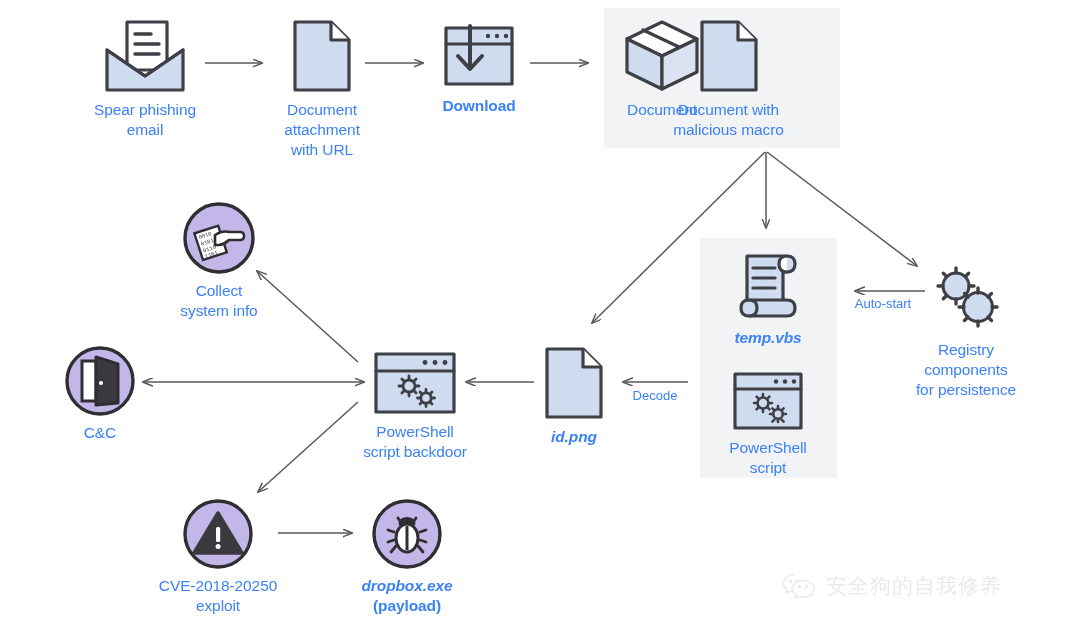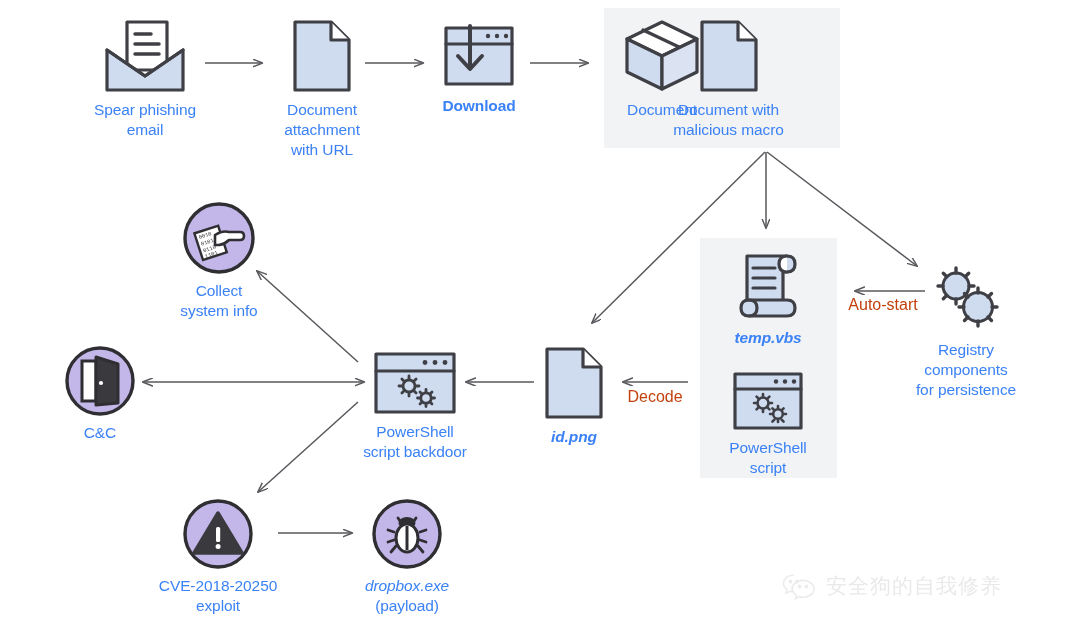--- a/index.html
+++ b/index.html
@@ -40,22 +40,22 @@
     color: #3b82f6;
     white-space: pre-line;
     letter-spacing: -0.1px;
   }
   .node-label.italic {
     font-style: italic;
     font-weight: bold;
   }
   .edge-label {
     position: absolute;
-    font-size: 16px;
-    color: #c2410c;
+    font-size: 13px;
+    color: #3b82f6;
     text-align: center;
     white-space: nowrap;
   }
   svg.arrows {
     position: absolute;
     left: 0;
     top: 0;
     width: 1080px;
     height: 637px;
     pointer-events: none;
@@ -336,21 +336,21 @@
           <path d="M27 20 L31 26 M45 20 L41 26"></path>
           <path d="M17 32 L23 34 M55 32 L49 34"></path>
           <path d="M17 44 L23 42 M55 44 L49 42"></path>
           <path d="M20 54 L25 48 M52 54 L47 48"></path>
         </g>
         <ellipse cx="36" cy="25" rx="8.5" ry="6" fill="#2f2f33"></ellipse>
         <ellipse cx="36" cy="40" rx="11" ry="14" fill="#ffffff" stroke="#2f2f33" stroke-width="3"></ellipse>
         <line x1="36" y1="28" x2="36" y2="52" stroke="#2f2f33" stroke-width="3"></line>
       </svg>
     </span>
-    <div class="node-label italic" style="font-style:italic;"><span style="font-style: italic; font-weight: normal;">dropbox.exe</span><br><span style="font-style: normal; font-weight: normal;">(payload)</span></div>
+    <div class="node-label italic" style="font-style:italic;"><span style="font-style: italic; font-weight: bold;">dropbox.exe</span><br><span style="font-style: normal; font-weight: bold;">(payload)</span></div>
   </div>
 
   <div class="edge-label" style="left:848px; top:296px; width:70px;">Auto-start</div>
   <div class="edge-label" style="left:625px; top:388px; width:60px;">Decode</div>
 
   <div class="watermark" style="left:782px; top:572px;">
     <span style="line-height:0;">
       <svg width="34" height="28" viewBox="0 0 34 28">
         <g fill="none" stroke="#dcdcdc" stroke-width="1.6">
           <path d="M12 3 C5.5 3 1.5 7.2 1.5 11.6 C1.5 14 2.8 16.2 5 17.6 L4 21.3 L8 19.3 C9.3 19.7 10.6 19.9 12 19.9"></path>

